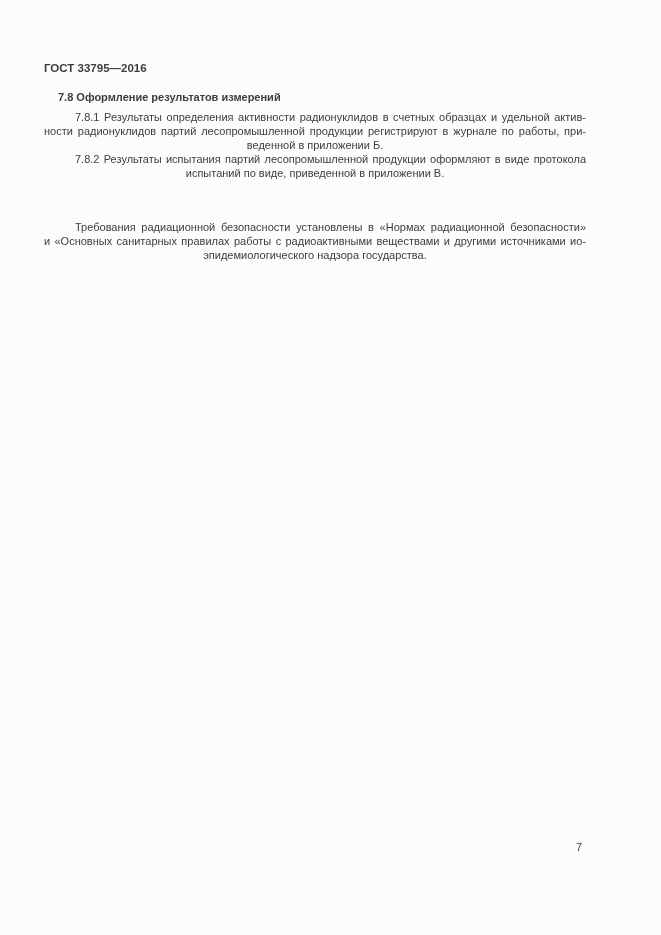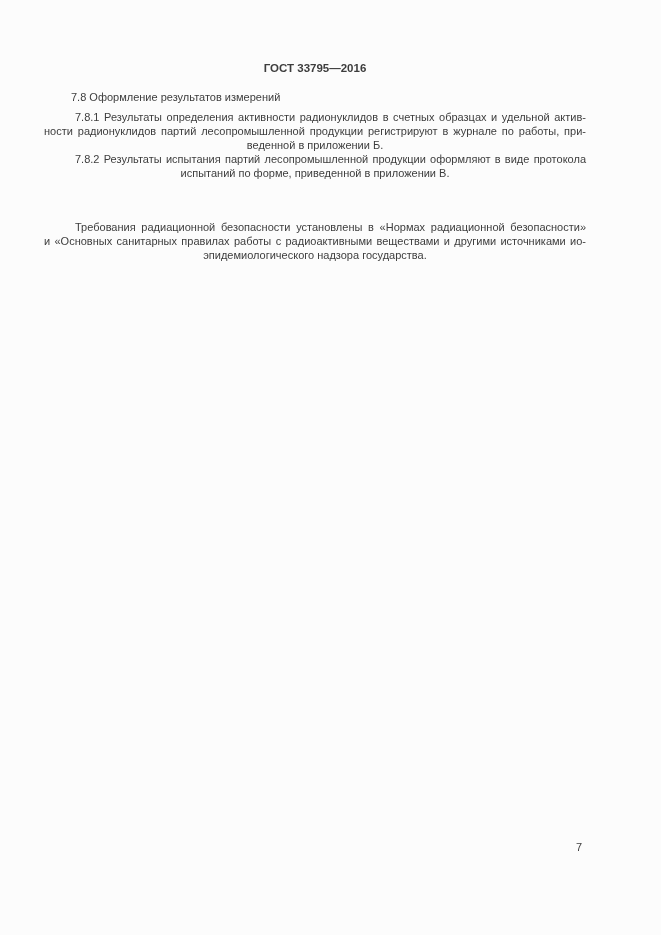--- a/index.html
+++ b/index.html
@@ -16,29 +16,29 @@
     font-size: 11px;
     line-height: 14px;
     color: #3d3d3d;
     overflow: hidden;
   }
   .doc-header {
     position: absolute;
     top: 61px;
     left: 44px;
     width: 542px;
-    text-align: center;
+    text-align: left;
     font-weight: bold;
     font-size: 11.5px;
   }
   .subheading {
     position: absolute;
     top: 90px;
-    left: 71px;
-    font-weight: normal;
+    left: 58px;
+    font-weight: bold;
     font-size: 11px;
   }
   .section-heading {
     position: absolute;
     top: 195px;
     left: 75px;
     font-weight: bold;
     font-size: 13.5px;
     line-height: 18px;
   }
@@ -80,21 +80,21 @@
   <div class="subheading">7.8 Оформление результатов измерений</div>
 
   <div class="para para-781">
     <div class="line first">7.8.1 Результаты определения активности радионуклидов в счетных образцах и удельной актив-</div>
     <div class="line">ности радионуклидов партий лесопромышленной продукции регистрируют в журнале по работы, при-</div>
     <div class="line last">веденной в приложении Б.</div>
   </div>
 
   <div class="para para-782">
     <div class="line first">7.8.2 Результаты испытания партий лесопромышленной продукции оформляют в виде протокола</div>
-    <div class="line last">испытаний по форме, приведенной в приложении В.</div>
+    <div class="line last">испытаний по виде, приведенной в приложении В.</div>
   </div>
 
 
   <div class="para para-8">
     <div class="line first">Требования радиационной безопасности установлены в «Нормах радиационной безопасности»</div>
     <div class="line">и «Основных санитарных правилах работы с радиоактивными веществами и другими источниками ио-</div>
     <div class="line last">эпидемиологического надзора государства.</div>
   </div>
 
   <div class="page-number">7</div>

